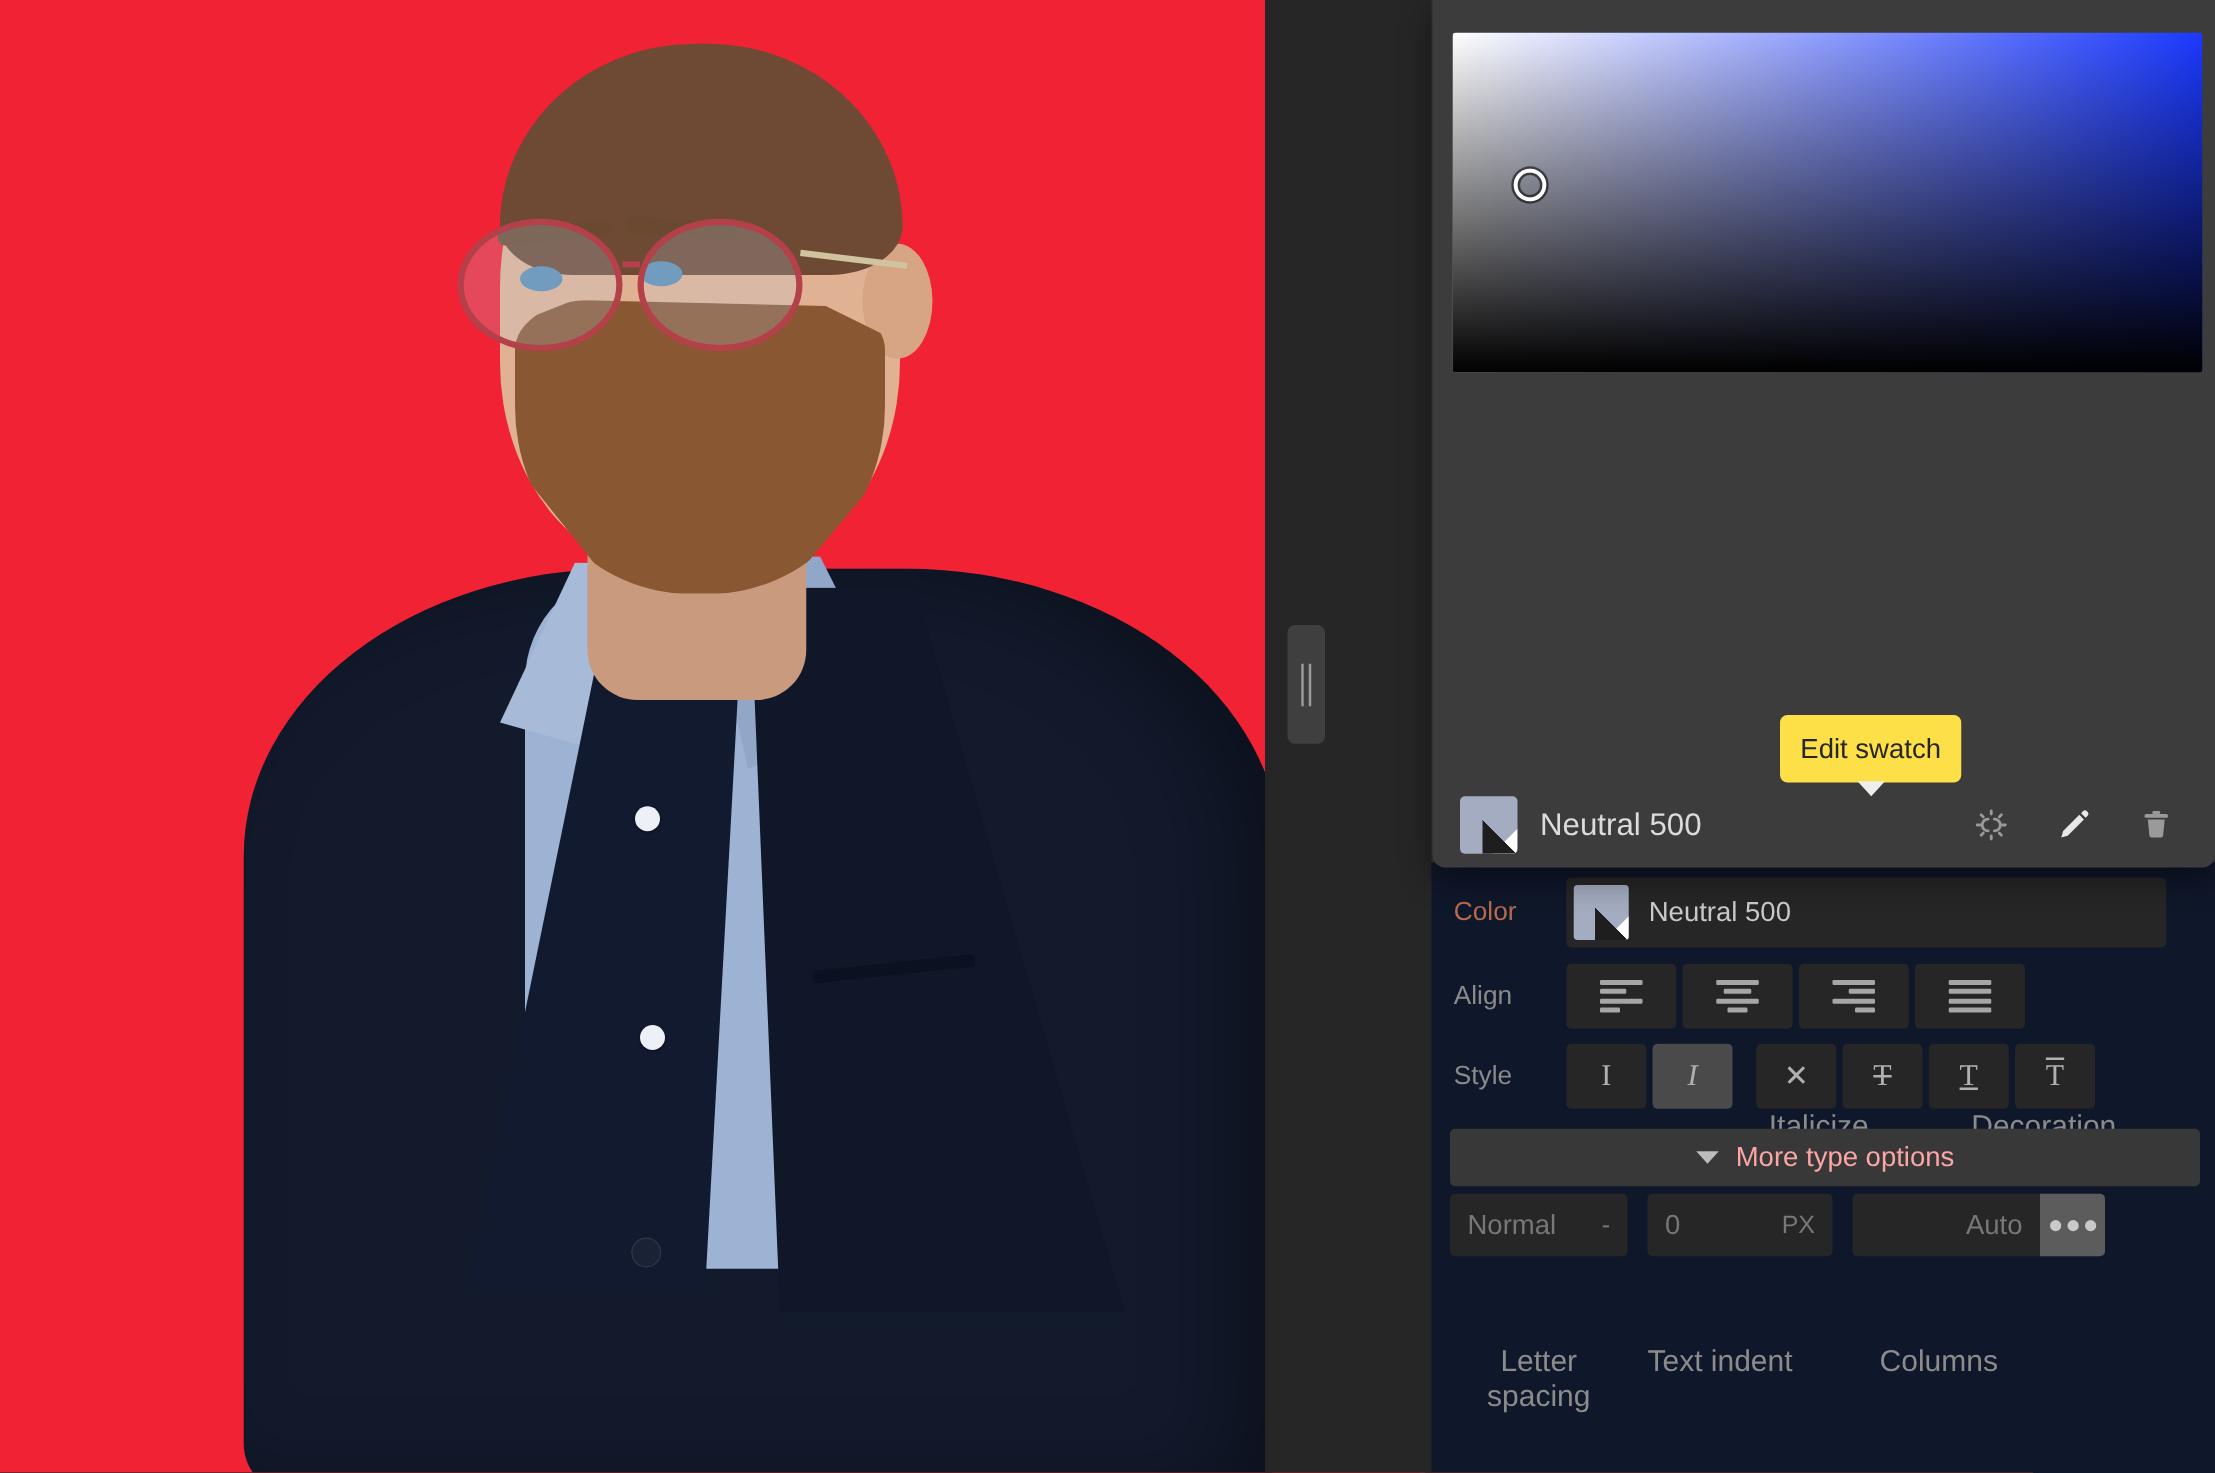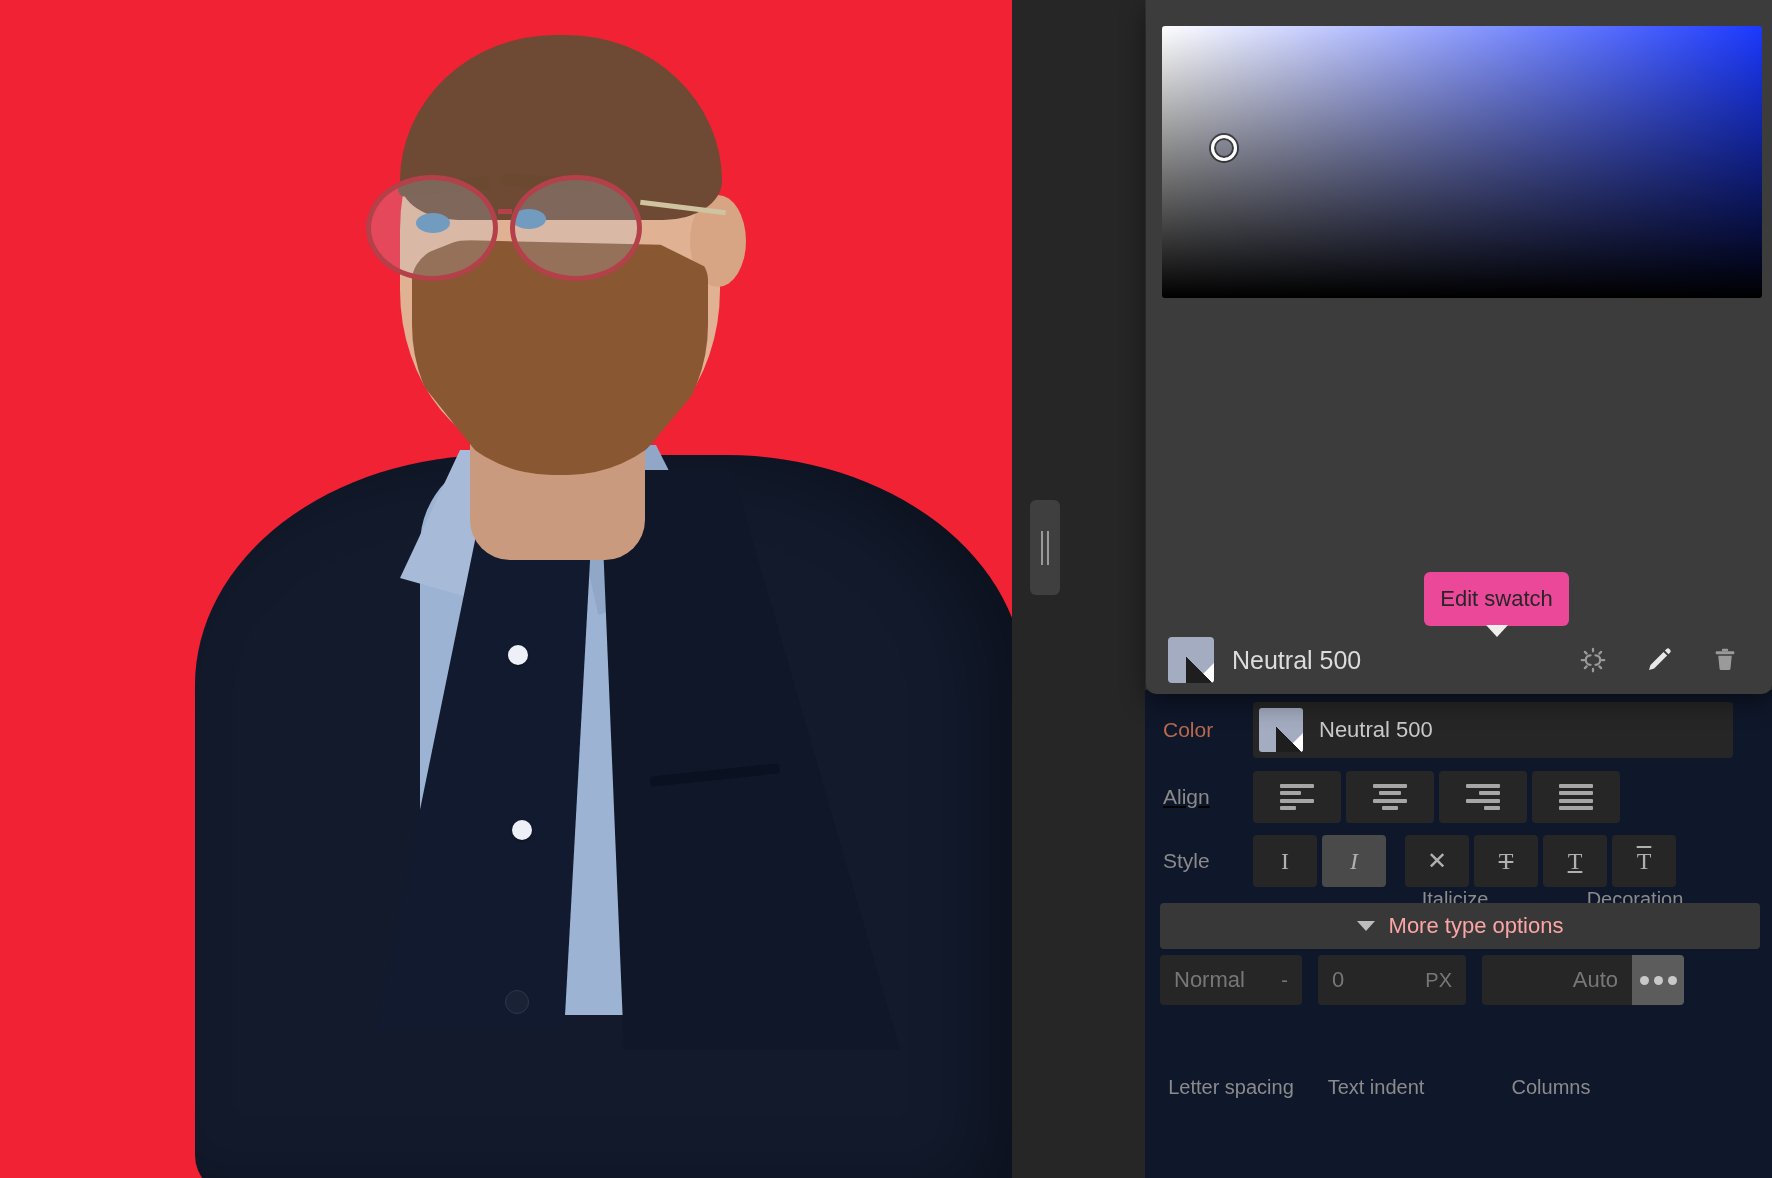--- a/index.html
+++ b/index.html
@@ -168,21 +168,21 @@
   }
   .segbtn.on { background:#4a4a4a; }
   .segbtn.sm { width:64px; }
 
   .alignicon { width:34px; height:26px; display:flex; flex-direction:column; justify-content:space-between; }
   .alignicon b { display:block; height:4px; background:#a6a6a6; border-radius:1px; }
 
   .glyph { color:#b0b0b0; font-size:24px; font-family:"Liberation Serif", serif; }
   .glyph.it { font-style:italic; }
 
-  .caption { font-size:20px; color:#8b8b8b; }
+  .caption { font-size:24px; color:#8b8b8b; }
 
   .moretype {
     position:absolute; left:1160px; top:903px; width:600px; height:46px;
     background:#383838; border-radius:4px;
     display:flex; align-items:center; justify-content:center; gap:14px;
   }
   .moretype .tri {
     width:0;height:0;border-left:9px solid transparent;border-right:9px solid transparent;
     border-top:10px solid #bdbdbd;
   }
@@ -213,21 +213,21 @@
     border-radius:3px;
   }
   .sbcursor {
     position:absolute; left:49px; top:109px; width:26px; height:26px;
     border:3px solid #fff; border-radius:50%;
     box-shadow:0 0 0 2px rgba(0,0,0,.55), inset 0 0 0 2px rgba(0,0,0,.55);
   }
 
   .tooltip {
     position:absolute; left:1424px; top:572px; width:145px; height:54px;
-    background:#ec4899; border-radius:6px;
+    background:#fde047; border-radius:6px;
     display:flex; align-items:center; justify-content:center;
     color:#262626; font-size:22px;
   }
   .tooltip .arrow {
     position:absolute; left:50%; bottom:-11px; margin-left:-11px;
     width:0;height:0;border-left:11px solid transparent;border-right:11px solid transparent;
     border-top:12px solid #f0eeea;
   }
 
   .swatchrow {
@@ -299,21 +299,21 @@
 
     <div class="row" style="left:0; top:10px; width:627px; height:60px;">
       <div class="rowlabel warn">Color</div>
       <div style="display:flex; align-items:center; background:#262626; border-radius:4px;
                   width:480px; height:56px; padding:0 6px;">
         <div class="colorchip"></div>
         <div class="chipname">Neutral 500</div>
       </div>
     </div>
 
-    <div class="row" style="left:0; top:78px; width:627px; height:58px;text-decoration:underline;">
+    <div class="row" style="left:0; top:78px; width:627px; height:58px;">
       <div class="rowlabel">Align</div>
       <div style="display:flex;">
         <div class="segbtn">
           <div class="alignicon">
             <b style="width:100%"></b>
               <b style="width:62%"></b>
               <b style="width:100%"></b>
               <b style="width:48%"></b>
           </div>
         </div>

